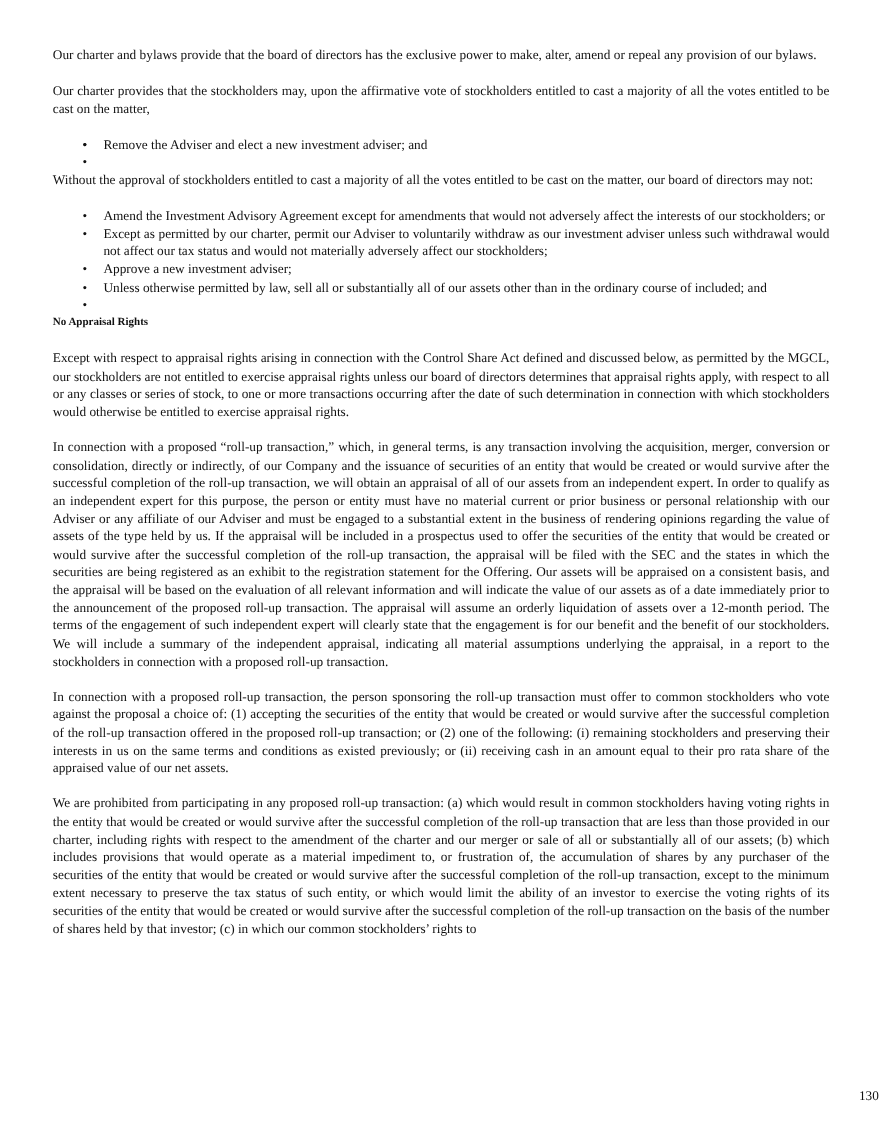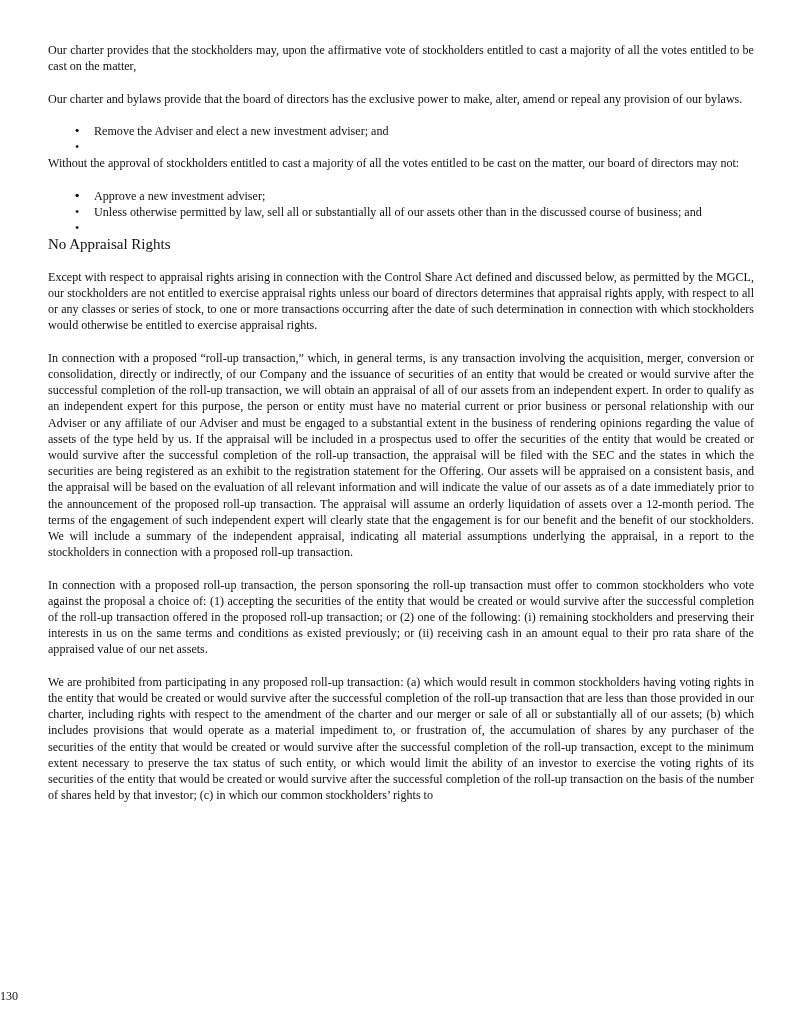--- a/index.html
+++ b/index.html
@@ -3,46 +3,46 @@
 <meta charset="utf-8">
 <style>
   html, body { margin: 0; padding: 0; background: #ffffff; }
   body { width: 799px; height: 1034px; position: relative; overflow: hidden; }
   .page {
     position: absolute; left: 48px; top: 42px; width: 706px;
     font-family: "Liberation Serif", "DejaVu Serif", serif;
     font-size: 12.1px; line-height: 16.2px; color: #111111;
   }
   p { margin: 0 0 16.2px 0; text-align: justify; }
-  h3 { margin: 0 0 16.2px 0; font-size: 15px; font-weight: normal; line-height: 16.2px; }
+  h3 { margin: 0 0 16.2px 0; font-size: 10px; font-weight: bold; line-height: 16.2px; }
   ul { list-style: none; margin: 0 0 16.2px 0; padding: 0; }
   li { position: relative; padding-left: 46px; text-align: justify; }
   li .bullet { position: absolute; left: 27px; top: 0; }
   .page-num {
-    position: absolute; left: 0; width: 799px; top: 989px; text-align: left;
+    position: absolute; left: 0; width: 799px; top: 989px; text-align: right;
     font-family: "Liberation Serif", "DejaVu Serif", serif; font-size: 12.1px; color: #111111;
   }
 </style>
 </head>
 <body>
 
 <div class="page">
+  <p>Our charter and bylaws provide that the board of directors has the exclusive power to make, alter, amend or repeal any provision of our bylaws.</p>
   <p>Our charter provides that the stockholders may, upon the affirmative vote of stockholders entitled to cast a majority of all the votes entitled to be cast on the matter,</p>
-  <p>Our charter and bylaws provide that the board of directors has the exclusive power to make, alter, amend or repeal any provision of our bylaws.</p>
   <ul>
     <li><span class="bullet">•</span></li>
     <li><span class="bullet">•</span><span>Remove the Adviser and elect a new investment adviser; and</span></li>
     <li><span class="bullet">•</span></li>
   </ul>
   <p>Without the approval of stockholders entitled to cast a majority of all the votes entitled to be cast on the matter, our board of directors may not:</p>
   <ul>
-    <li><span class="bullet">•</span></li>
-    <li><span class="bullet">•</span></li>
+    <li><span class="bullet">•</span><span>Amend the Investment Advisory Agreement except for amendments that would not adversely affect the interests of our stockholders; or</span></li>
+    <li><span class="bullet">•</span><span>Except as permitted by our charter, permit our Adviser to voluntarily withdraw as our investment adviser unless such withdrawal would not affect our tax status and would not materially adversely affect our stockholders;</span></li>
     <li><span class="bullet">•</span><span>Approve a new investment adviser;</span></li>
-    <li><span class="bullet">•</span><span>Unless otherwise permitted by law, sell all or substantially all of our assets other than in the discussed course of business; and</span></li>
+    <li><span class="bullet">•</span><span>Unless otherwise permitted by law, sell all or substantially all of our assets other than in the ordinary course of included; and</span></li>
     <li><span class="bullet">•</span></li>
   </ul>
   <h3>No Appraisal Rights</h3>
   <p>Except with respect to appraisal rights arising in connection with the Control Share Act defined and discussed below, as permitted by the MGCL, our stockholders are not entitled to exercise appraisal rights unless our board of directors determines that appraisal rights apply, with respect to all or any classes or series of stock, to one or more transactions occurring after the date of such determination in connection with which stockholders would otherwise be entitled to exercise appraisal rights.</p>
   <p>In connection with a proposed “roll-up transaction,” which, in general terms, is any transaction involving the acquisition, merger, conversion or consolidation, directly or indirectly, of our Company and the issuance of securities of an entity that would be created or would survive after the successful completion of the roll-up transaction, we will obtain an appraisal of all of our assets from an independent expert. In order to qualify as an independent expert for this purpose, the person or entity must have no material current or prior business or personal relationship with our Adviser or any affiliate of our Adviser and must be engaged to a substantial extent in the business of rendering opinions regarding the value of assets of the type held by us. If the appraisal will be included in a prospectus used to offer the securities of the entity that would be created or would survive after the successful completion of the roll-up transaction, the appraisal will be filed with the SEC and the states in which the securities are being registered as an exhibit to the registration statement for the Offering. Our assets will be appraised on a consistent basis, and the appraisal will be based on the evaluation of all relevant information and will indicate the value of our assets as of a date immediately prior to the announcement of the proposed roll-up transaction. The appraisal will assume an orderly liquidation of assets over a 12-month period. The terms of the engagement of such independent expert will clearly state that the engagement is for our benefit and the benefit of our stockholders. We will include a summary of the independent appraisal, indicating all material assumptions underlying the appraisal, in a report to the stockholders in connection with a proposed roll-up transaction.</p>
   <p>In connection with a proposed roll-up transaction, the person sponsoring the roll-up transaction must offer to common stockholders who vote against the proposal a choice of: (1) accepting the securities of the entity that would be created or would survive after the successful completion of the roll-up transaction offered in the proposed roll-up transaction; or (2) one of the following: (i) remaining stockholders and preserving their interests in us on the same terms and conditions as existed previously; or (ii) receiving cash in an amount equal to their pro rata share of the appraised value of our net assets.</p>
   <p>We are prohibited from participating in any proposed roll-up transaction: (a) which would result in common stockholders having voting rights in the entity that would be created or would survive after the successful completion of the roll-up transaction that are less than those provided in our charter, including rights with respect to the amendment of the charter and our merger or sale of all or substantially all of our assets; (b) which includes provisions that would operate as a material impediment to, or frustration of, the accumulation of shares by any purchaser of the securities of the entity that would be created or would survive after the successful completion of the roll-up transaction, except to the minimum extent necessary to preserve the tax status of such entity, or which would limit the ability of an investor to exercise the voting rights of its securities of the entity that would be created or would survive after the successful completion of the roll-up transaction on the basis of the number of shares held by that investor; (c) in which our common stockholders’ rights to</p>
 </div>
 
 <div class="page-num">130</div>

